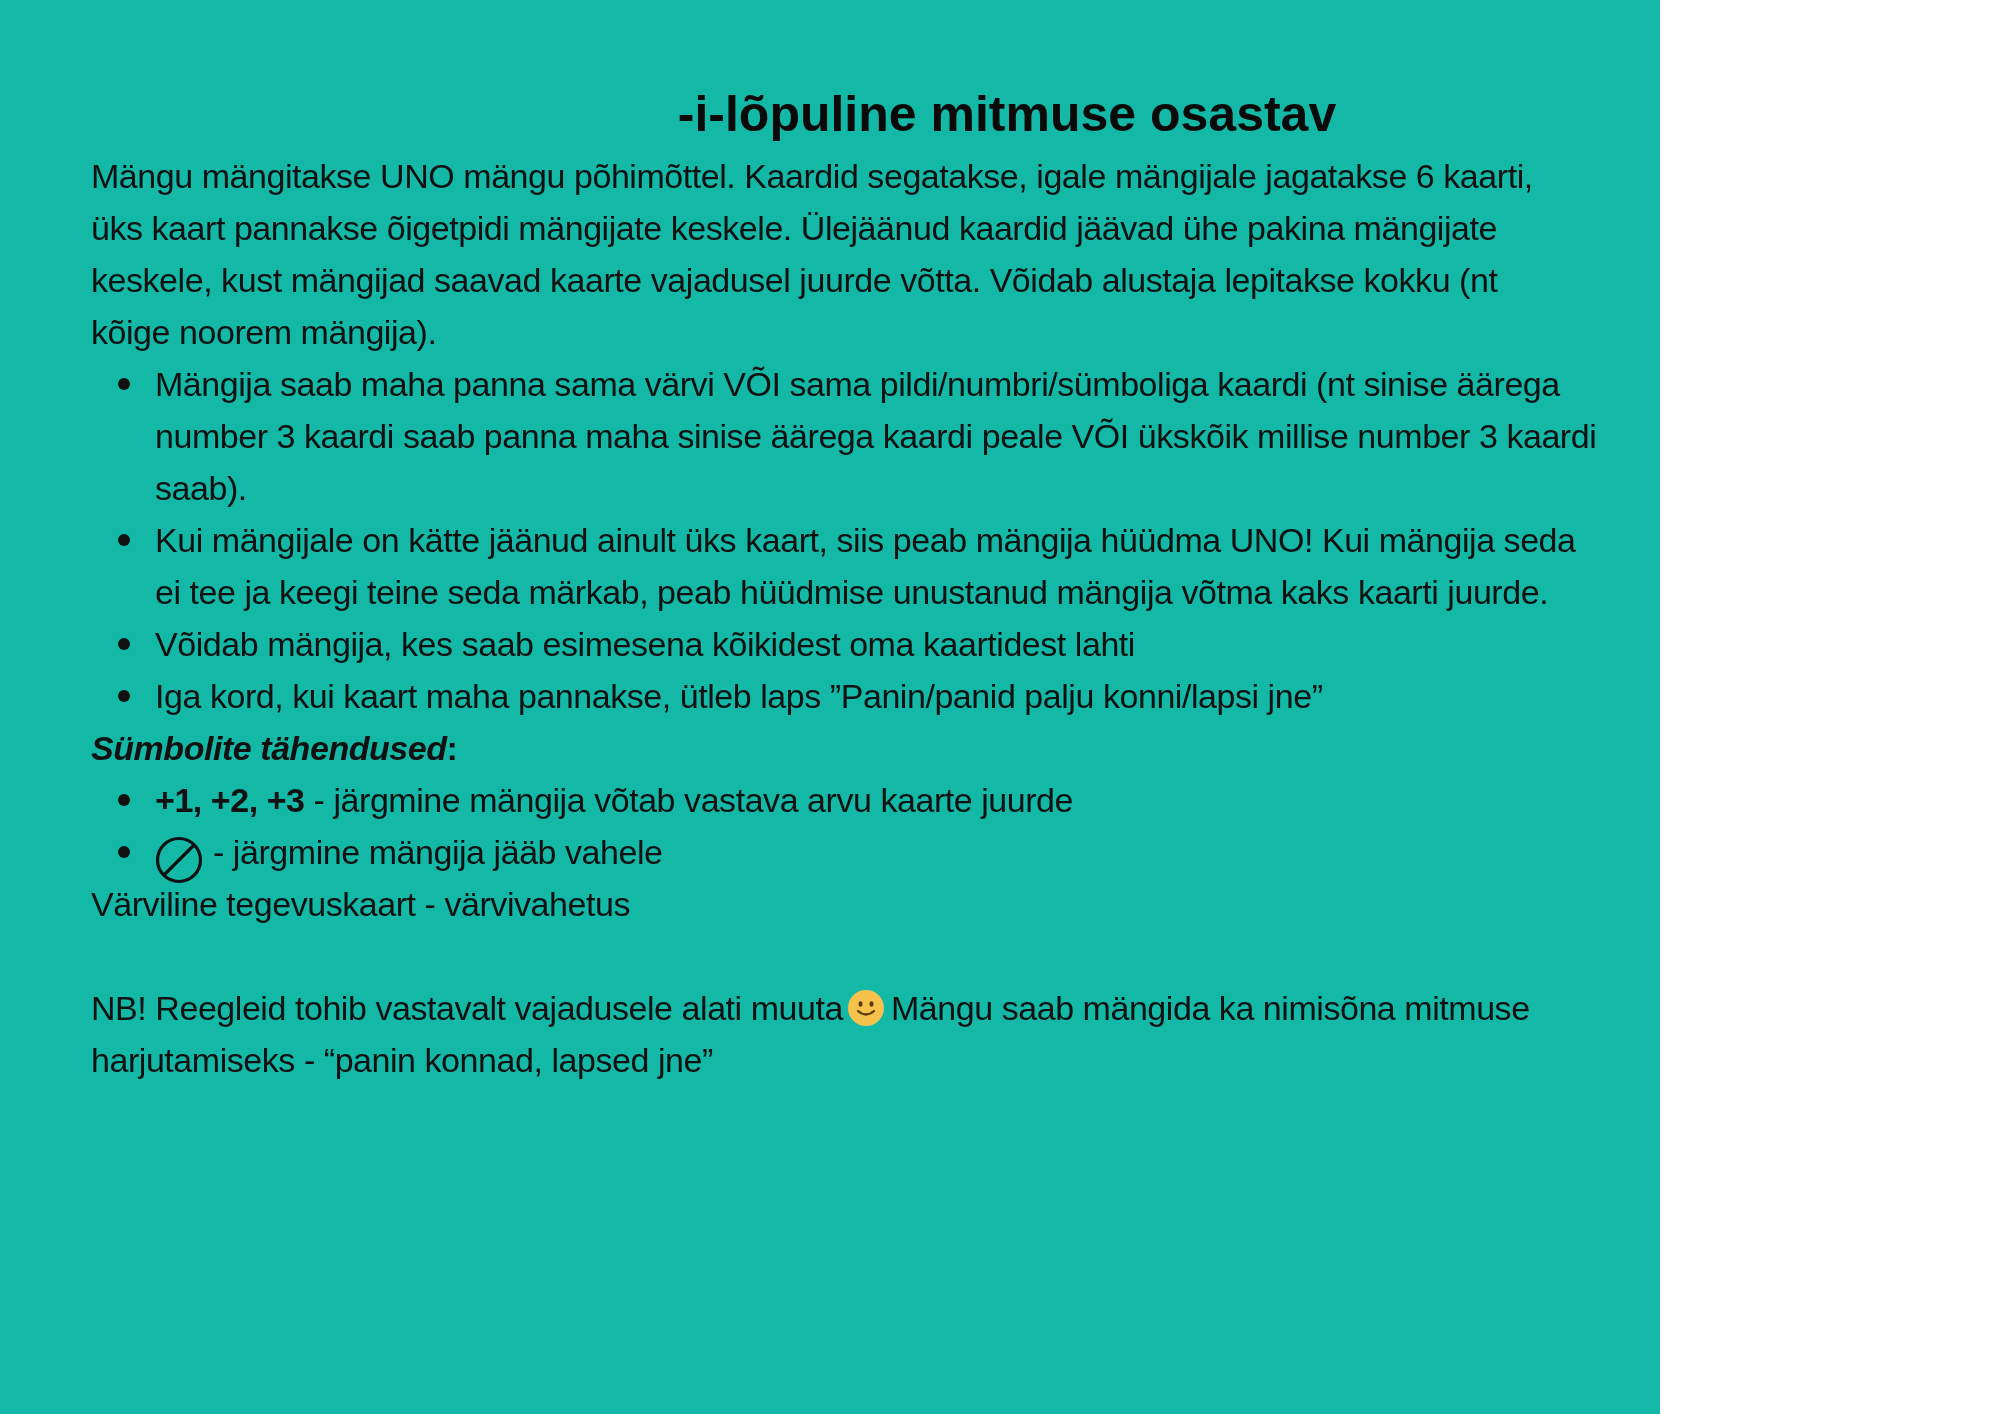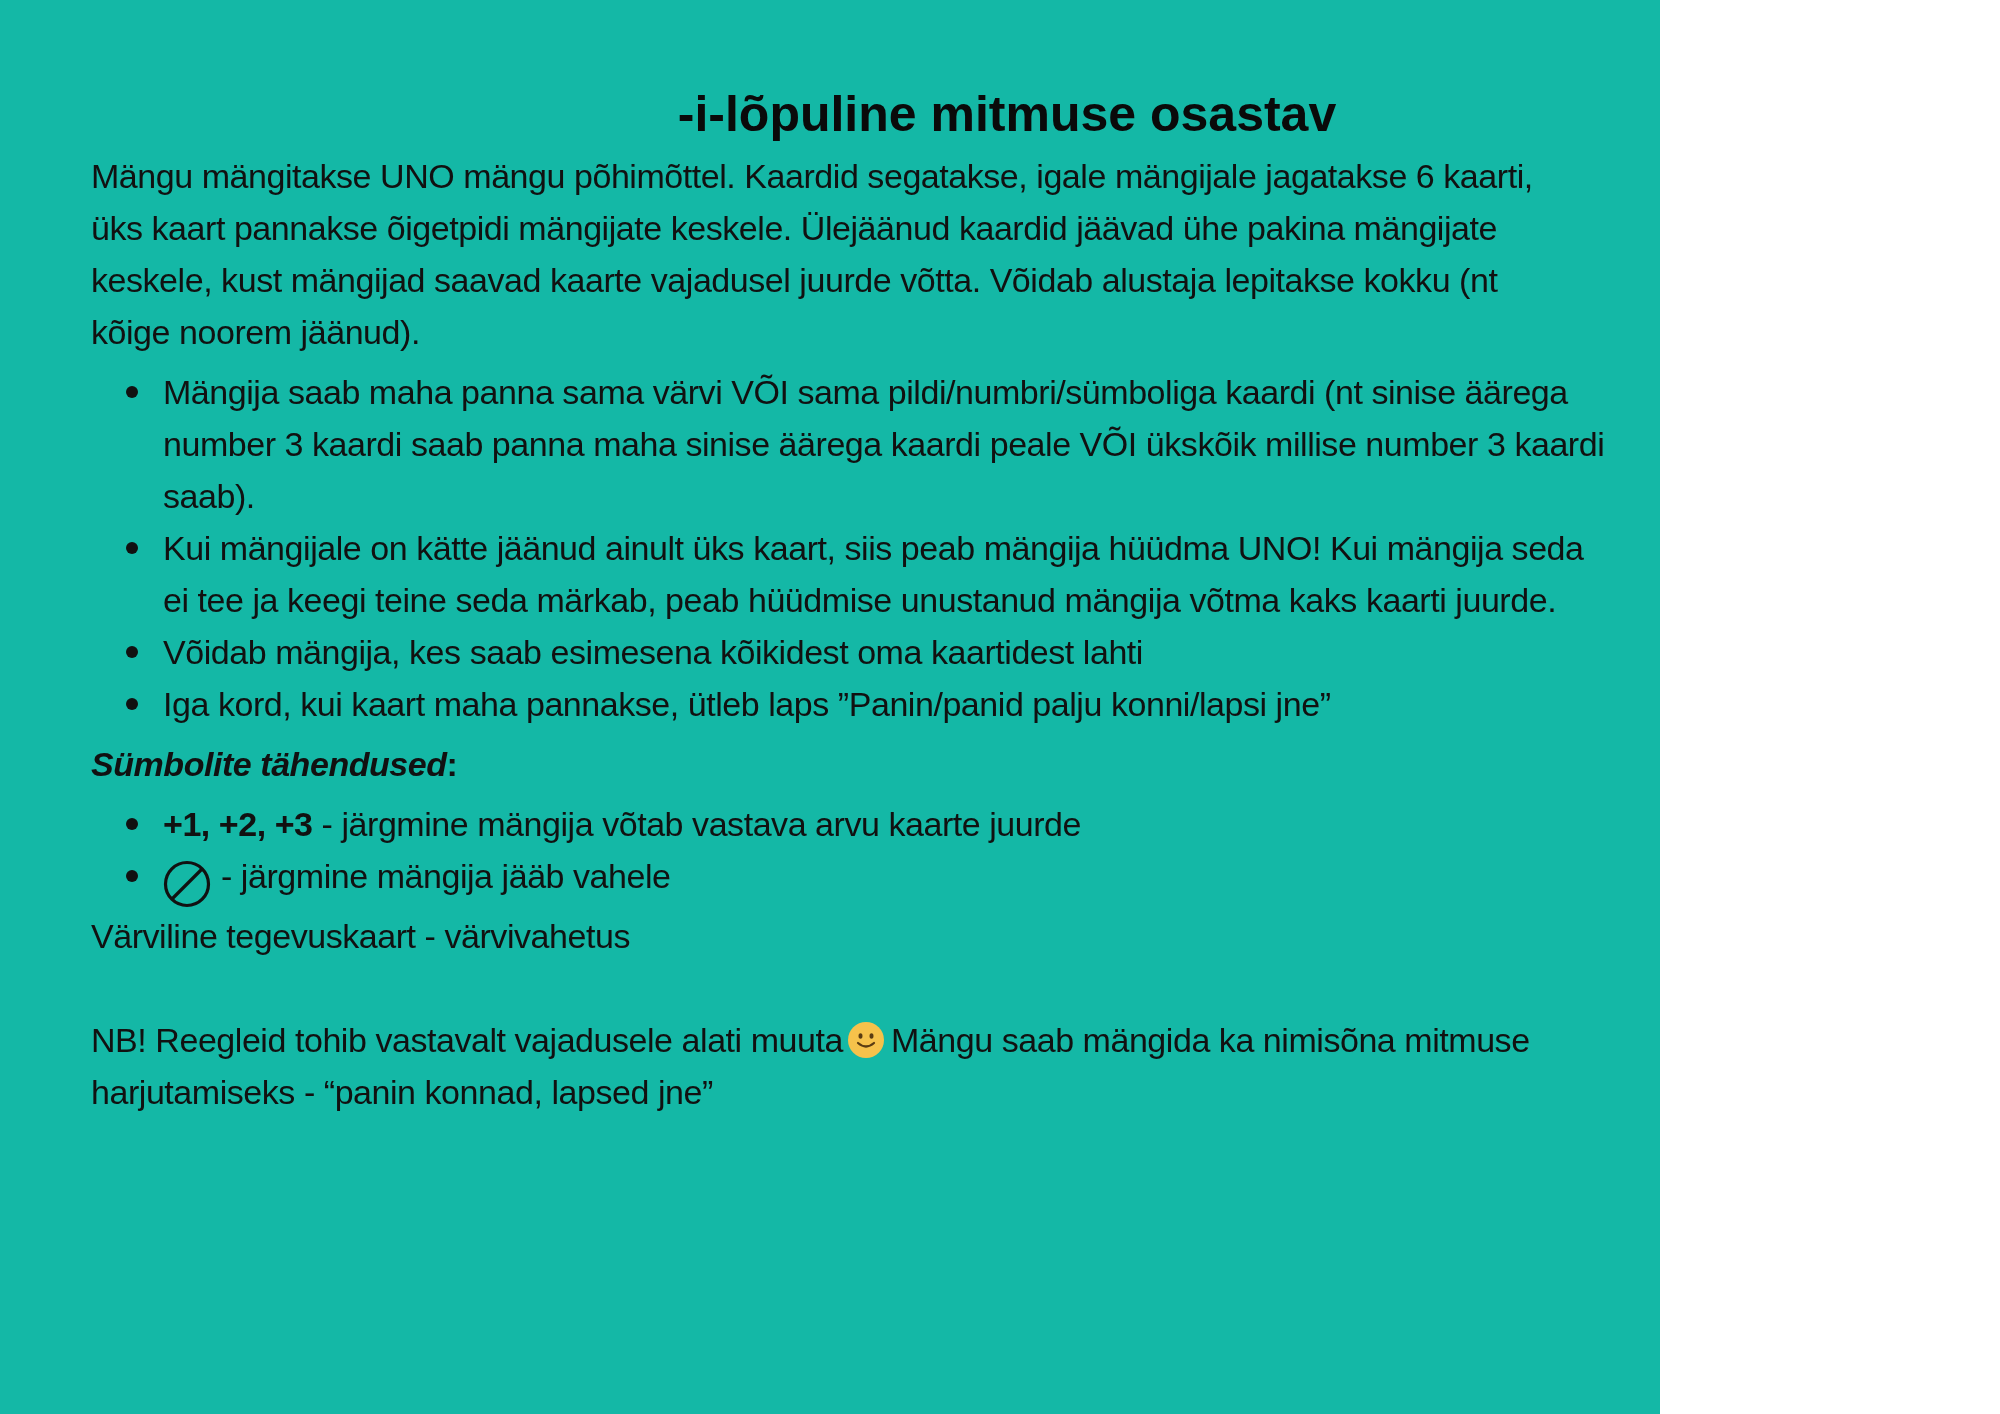--- a/index.html
+++ b/index.html
@@ -44,21 +44,21 @@
       line-height: 52px;
       letter-spacing: -0.45px;
     }
     .line {
       display: block;
       white-space: nowrap;
       height: 52px;
     }
     ul.bullets {
       list-style: none;
-      margin: 8px;
+      margin: 0;
       padding: 0;
     }
     ul.bullets li {
       position: relative;
       padding-left: 64px;
     }
     .bullet-dot {
       position: absolute;
       left: 27px;
       top: 20px;
@@ -98,21 +98,21 @@
 <div class="page">
 
   <h1 class="title">-i-lõpuline mitmuse osastav</h1>
 
   <div class="content">
 
     <p style="margin:0">
       <span class="line">Mängu mängitakse UNO mängu põhimõttel. Kaardid segatakse, igale mängijale jagatakse 6 kaarti,</span>
       <span class="line">üks kaart pannakse õigetpidi mängijate keskele. Ülejäänud kaardid jäävad ühe pakina mängijate</span>
       <span class="line">keskele, kust mängijad saavad kaarte vajadusel juurde võtta. Võidab alustaja lepitakse kokku (nt</span>
-      <span class="line">kõige noorem jäänud).</span>
+      <span class="line">kõige noorem mängija).</span>
     </p>
 
     <ul class="bullets">
       <li>
         <span class="bullet-dot"></span>
         <span class="line">Mängija saab maha panna sama värvi VÕI sama pildi/numbri/sümboliga kaardi (nt sinise äärega</span>
         <span class="line">number 3 kaardi saab panna maha sinise äärega kaardi peale VÕI ükskõik millise number 3 kaardi</span>
         <span class="line">saab).</span>
       </li>
       <li>

